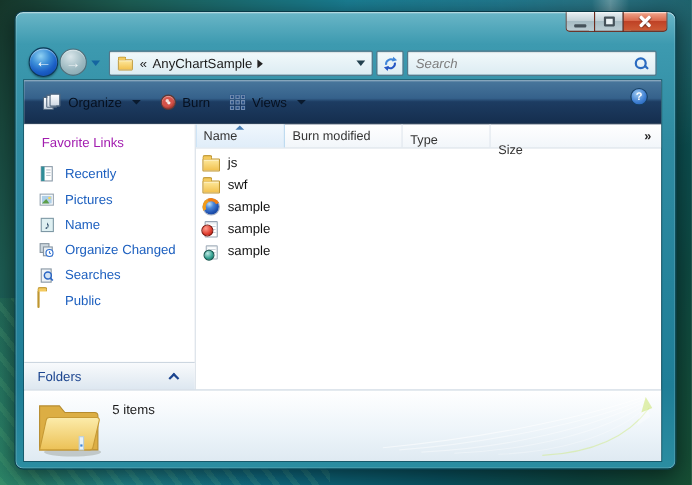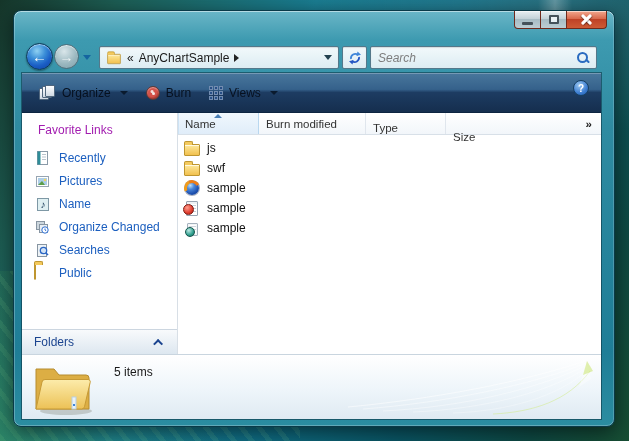--- a/index.html
+++ b/index.html
@@ -173,21 +173,21 @@
     box-shadow:inset 0 0 0 1px #f2f5f7; }
   .ico-webdoc::before { content:""; position:absolute; left:1px; top:2px; right:1px; height:6px;
     background:repeating-linear-gradient(180deg,#cdd5dc 0 1px,transparent 1px 3px); }
   .ico-webdoc::after { content:""; position:absolute; left:-3px; bottom:-2px; width:8px; height:8px;
     border-radius:50%; border:1px solid #14554c;
     background:radial-gradient(circle at 35% 30%,#bfe8e4,#2f9f8e 60%,#1d6b60); }
 
   
   .statusbar { height:65px; flex:none; position:relative; border-top:1px solid #c9d5df;
     background:linear-gradient(180deg,#ffffff 0%,#eef5fa 55%,#dfeaf2 100%); overflow:hidden; }
-  .count { position:absolute; left:92px; top:10px; font-size:12px; color:#1a1a1a; }
+  .count { position:absolute; left:80px; top:10px; font-size:12px; color:#1a1a1a; }
   .bigfolder { position:absolute; left:6px; top:2px; }
   .swoosh { position:absolute; right:8px; bottom:4px; }
 </style>
 </head>
 <body>
 
 <div class="stage">
   <div class="streaks"></div>
   <div class="lightband"></div>
 

